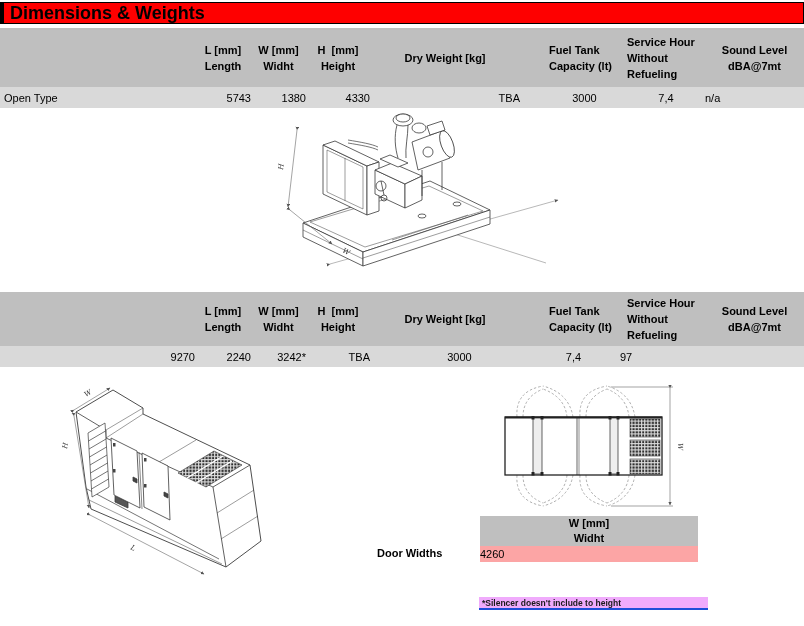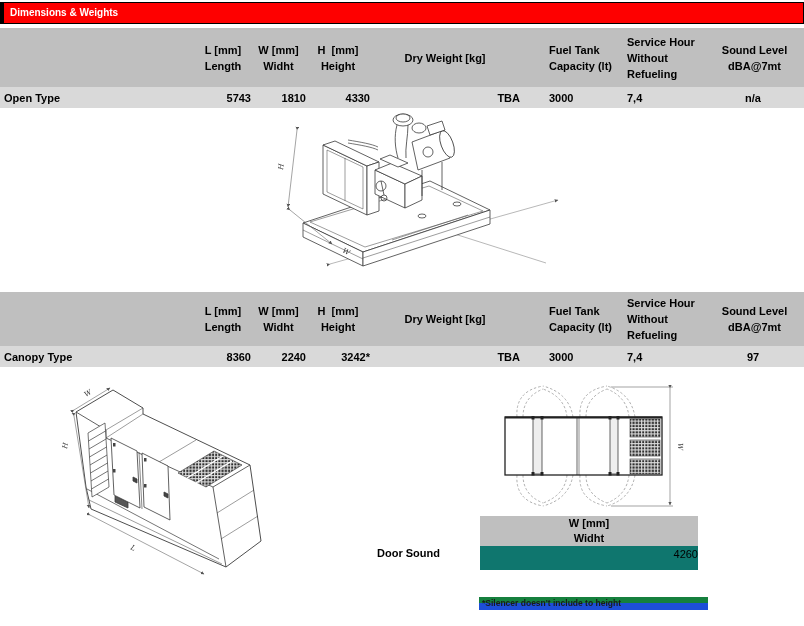--- a/index.html
+++ b/index.html
@@ -1,46 +1,46 @@
 <!DOCTYPE html>
 <html><head>
 <meta charset="utf-8">
 <style>
   html,body{margin:0;padding:0;background:#fff;}
   .sheet{position:relative;width:804px;height:626px;background:#fff;overflow:hidden;
          font-family:"Liberation Sans",sans-serif;color:#000;}
   
   .title-bar{position:absolute;left:0;top:2px;width:799px;height:20px;background:#FE0000;
              border:1px solid #000;border-left:4px solid #000;}
-  .title-bar span{display:block;padding-left:6px;font-size:10px;font-weight:bold;color:#ffffff;line-height:20px;}
+  .title-bar span{display:block;padding-left:6px;font-size:18px;font-weight:bold;color:#000000;line-height:20px;}
   
   .dim-head,.dim-row{position:absolute;left:0;width:804px;display:grid;
       grid-template-columns:195px 56px 55px 64px 150px 100px 85px 99px;}
   .dim-head{background:#BFBFBF;}
-  .dim-row{background:#D9D9D9;font-size:11px;font-weight:bold;}
+  .dim-row{background:#D9D9D9;font-size:11px;font-weight:normal;}
   .hc{display:flex;flex-direction:column;justify-content:center;align-items:center;
       font-size:11px;font-weight:bold;line-height:16px;}
   .hc div{white-space:pre;}
   .hc.left{align-items:flex-start;}
   .c-fuel{padding-left:29px;}
   .c-serv{padding-left:7px;}
   .dim-row div{align-self:center;text-align:right;}
   .dim-row .c-label{text-align:left;padding-left:4px;}
-  .dim-row .c-fuel,.dim-row .c-serv{text-align:left;}
-  .dim-row .c-sound{text-align:center;padding-right:3px;}
+  .dim-row .c-fuel,.dim-row .c-serv{text-align:center;}
+  .dim-row .c-sound{text-align:left;padding-right:3px;}
   
   .drawing{position:absolute;}
   svg text{font-family:"DejaVu Serif",serif;font-style:italic;font-size:7px;fill:#333;}
   
   .door-label{position:absolute;left:377px;top:547px;font-size:11px;font-weight:bold;}
   .door-table{position:absolute;left:480px;top:516px;width:218px;}
   .dw-head{background:#BFBFBF;height:30px;text-align:center;font-size:11px;font-weight:bold;line-height:15px;}
-  .dw-val{background:#0f766e;height:24px;text-align:right;font-size:11px;line-height:16px;}
-  .footnote{position:absolute;left:479px;top:597px;width:229px;height:13px;background:#15803d;
-            border-bottom:7px solid #1d4ed8;font-size:8.5px;font-weight:bold;color:#1a1a1a;
+  .dw-val{background:#fca5a5;height:16px;text-align:left;font-size:11px;line-height:16px;}
+  .footnote{position:absolute;left:479px;top:597px;width:229px;height:13px;background:#f0abfc;
+            border-bottom:2px solid #1d4ed8;font-size:8.5px;font-weight:bold;color:#1a1a1a;
             line-height:13px;padding-left:3px;box-sizing:border-box;}
 </style>
 </head>
 <body>
 
 <div class="sheet">
 
   <div class="title-bar">
     <span>Dimensions &amp; Weights</span>
   </div>
@@ -72,21 +72,21 @@
       <div>Refueling</div>
     </div>
     <div class="hc">
       <div>Sound Level</div>
       <div>dBA@7mt</div>
     </div>
   </div>
   <div class="dim-row" style="top:87px;height:21px;">
     <div class="c-label">Open Type</div>
     <div>5743</div>
-    <div>1810</div>
+    <div>1380</div>
     <div>4330</div>
     <div>TBA</div>
     <div class="c-fuel">3000</div>
     <div class="c-serv">7,4</div>
     <div class="c-sound">n/a</div>
   </div>
 
   <svg class="drawing" style="left:272px;top:112px;" width="292" height="158" viewBox="0 0 292 158">
     <defs>
       <marker id="arrO" markerWidth="8" markerHeight="8" refX="5.5" refY="3" orient="auto">
@@ -179,22 +179,21 @@
       <div>Service Hour</div>
       <div>Without</div>
       <div>Refueling</div>
     </div>
     <div class="hc">
       <div>Sound Level</div>
       <div>dBA@7mt</div>
     </div>
   </div>
   <div class="dim-row" style="top:346px;height:21px;">
-    <div class="c-label">Canopy Type</div>
-    <div>8360</div>
+    <div>9270</div>
     <div>2240</div>
     <div>3242*</div>
     <div>TBA</div>
     <div class="c-fuel">3000</div>
     <div class="c-serv">7,4</div>
     <div class="c-sound">97</div>
   </div>
 
   <svg class="drawing" style="left:58px;top:383px;" width="275" height="192" viewBox="0 0 275 192">
     <defs>
@@ -310,21 +309,21 @@
 
       <g stroke="#666" stroke-width="0.6">
         <line x1="126" y1="4" x2="188" y2="4"></line>
         <line x1="126" y1="123" x2="188" y2="123"></line>
         <line x1="185" y1="5" x2="185" y2="122" marker-start="url(#arrT)" marker-end="url(#arrT)"></line>
       </g>
     </g>
     <text transform="translate(193,60) rotate(90)">W</text>
   </svg>
 
-  <div class="door-label">Door Sound</div>
+  <div class="door-label">Door Widths</div>
   <div class="door-table">
     <div class="dw-head">
       <div>W [mm]</div>
       <div>Widht</div>
     </div>
     <div class="dw-val">4260</div>
   </div>
 
   <div class="footnote">*Silencer doesn't include to height</div>
 

